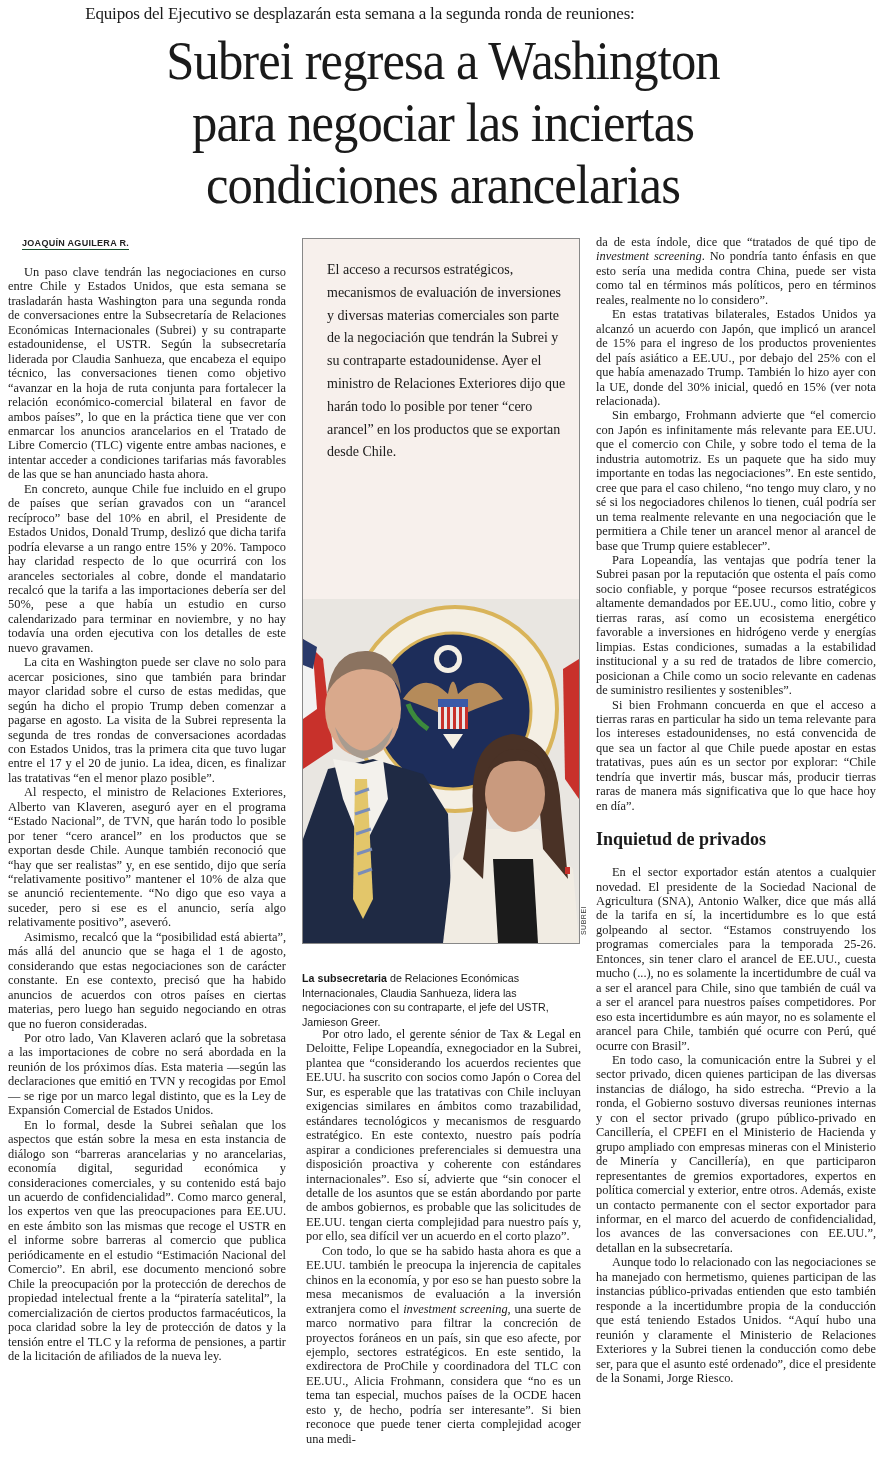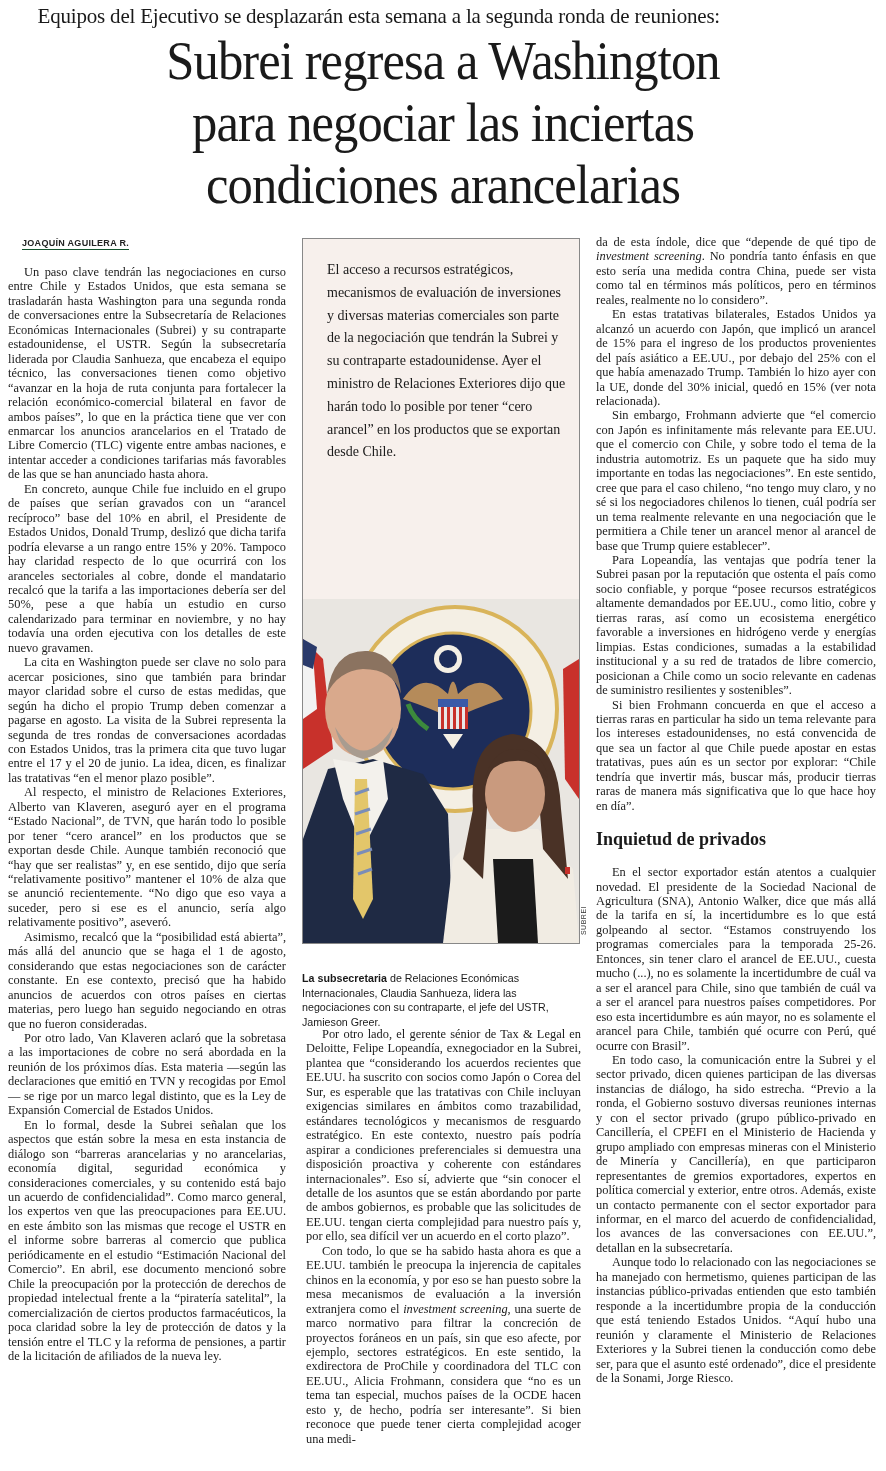--- a/index.html
+++ b/index.html
@@ -1,18 +1,18 @@
 <!DOCTYPE html>
 <html><head>
 <meta charset="utf-8">
 <style>
   html, body { margin:0; padding:0; background:#ffffff; }
   body { width:886px; height:1471px; position:relative; overflow:hidden; color:#1a1a1a; }
-  .kicker { position:absolute; left:0; top:4px; width:720px; text-align:right;
-    font-family:"Liberation Serif", serif; font-size:21px; color:#1a1a1a; letter-spacing:-0.2px; }
+  .kicker { position:absolute; left:0; top:4px; width:720px; text-align:center;
+    font-family:"Liberation Serif", serif; font-size:17px; color:#1a1a1a; letter-spacing:-0.2px; }
   .headline { position:absolute; left:0; top:30px; width:886px; text-align:center;
     font-family:"Liberation Serif", serif; font-size:55px; line-height:62px; color:#1a1a1a;
     letter-spacing:-1px; transform:scaleX(0.92); transform-origin:center top; }
   .byline { position:absolute; left:22px; top:238px; font-family:"Liberation Sans", sans-serif;
     font-size:9px; font-weight:bold; letter-spacing:0.3px; color:#222; border-bottom:1px solid #14532d; padding-bottom:1px; }
   .col { position:absolute; font-family:"Liberation Serif", serif; font-size:12.4px; line-height:14.45px;
     text-align:justify; hyphens:auto; color:#1a1a1a; }
   .col p { margin:0; text-indent:16px; }
   .col h2 { margin:16px 0 16px 0; font-family:"Liberation Serif", serif; font-size:18px;
     font-weight:bold; line-height:20px; text-indent:0; color:#1a1a1a; }
@@ -116,21 +116,21 @@
 <div class="caption">
   <b>La subsecretaria</b><span> de Relaciones Económicas Internacionales, Claudia Sanhueza, lidera las negociaciones con su contraparte, el jefe del USTR, Jamieson Greer.</span>
 </div>
 
 <div class="col col2text">
   <p>Por otro lado, el gerente sénior de Tax &amp; Legal en Deloitte, Felipe Lopeandía, exnegociador en la Subrei, plantea que “considerando los acuerdos recientes que EE.UU. ha suscrito con socios como Japón o Corea del Sur, es esperable que las tratativas con Chile incluyan exigencias similares en ámbitos como trazabilidad, estándares tecnológicos y mecanismos de resguardo estratégico. En este contexto, nuestro país podría aspirar a condiciones preferenciales si demuestra una disposición proactiva y coherente con estándares internacionales”. Eso sí, advierte que “sin conocer el detalle de los asuntos que se están abordando por parte de ambos gobiernos, es probable que las solicitudes de EE.UU. tengan cierta complejidad para nuestro país y, por ello, sea difícil ver un acuerdo en el corto plazo”.</p>
   <p><span>Con todo, lo que se ha sabido hasta ahora es que a EE.UU. también le preocupa la injerencia de capitales chinos en la economía, y por eso se han puesto sobre la mesa mecanismos de evaluación a la inversión extranjera como el </span><em>investment screening</em><span>, una suerte de marco normativo para filtrar la concreción de proyectos foráneos en un país, sin que eso afecte, por ejemplo, sectores estratégicos. En este sentido, la exdirectora de ProChile y coordinadora del TLC con EE.UU., Alicia Frohmann, considera que “no es un tema tan especial, muchos países de la OCDE hacen esto y, de hecho, podría ser interesante”. Si bien reconoce que puede tener cierta complejidad acoger una medi-</span></p>
 </div>
 
 <div class="col col3">
-  <p style="text-indent:0"><span>da de esta índole, dice que “depende de qué tipo de </span><em>investment screening</em><span>. No pondría tanto énfasis en que esto sería una medida contra China, puede ser vista como tal en términos más políticos, pero en términos reales, realmente no lo considero”.</span></p>
+  <p style="text-indent:0"><span>da de esta índole, dice que “tratados de qué tipo de </span><em>investment screening</em><span>. No pondría tanto énfasis en que esto sería una medida contra China, puede ser vista como tal en términos más políticos, pero en términos reales, realmente no lo considero”.</span></p>
   <p>En estas tratativas bilaterales, Estados Unidos ya alcanzó un acuerdo con Japón, que implicó un arancel de 15% para el ingreso de los productos provenientes del país asiático a EE.UU., por debajo del 25% con el que había amenazado Trump. También lo hizo ayer con la UE, donde del 30% inicial, quedó en 15% (ver nota relacionada).</p>
   <p>Sin embargo, Frohmann advierte que “el comercio con Japón es infinitamente más relevante para EE.UU. que el comercio con Chile, y sobre todo el tema de la industria automotriz. Es un paquete que ha sido muy importante en todas las negociaciones”. En este sentido, cree que para el caso chileno, “no tengo muy claro, y no sé si los negociadores chilenos lo tienen, cuál podría ser un tema realmente relevante en una negociación que le permitiera a Chile tener un arancel menor al arancel de base que Trump quiere establecer”.</p>
   <p>Para Lopeandía, las ventajas que podría tener la Subrei pasan por la reputación que ostenta el país como socio confiable, y porque “posee recursos estratégicos altamente demandados por EE.UU., como litio, cobre y tierras raras, así como un ecosistema energético favorable a inversiones en hidrógeno verde y energías limpias. Estas condiciones, sumadas a la estabilidad institucional y a su red de tratados de libre comercio, posicionan a Chile como un socio relevante en cadenas de suministro resilientes y sostenibles”.</p>
   <p>Si bien Frohmann concuerda en que el acceso a tierras raras en particular ha sido un tema relevante para los intereses estadounidenses, no está convencida de que sea un factor al que Chile puede apostar en estas tratativas, pues aún es un sector por explorar: “Chile tendría que invertir más, buscar más, producir tierras raras de manera más significativa que lo que hace hoy en día”.</p>
   <h2>Inquietud de privados</h2>
   <p>En el sector exportador están atentos a cualquier novedad. El presidente de la Sociedad Nacional de Agricultura (SNA), Antonio Walker, dice que más allá de la tarifa en sí, la incertidumbre es lo que está golpeando al sector. “Estamos construyendo los programas comerciales para la temporada 25-26. Entonces, sin tener claro el arancel de EE.UU., cuesta mucho (...), no es solamente la incertidumbre de cuál va a ser el arancel para Chile, sino que también de cuál va a ser el arancel para nuestros países competidores. Por eso esta incertidumbre es aún mayor, no es solamente el arancel para Chile, también qué ocurre con Perú, qué ocurre con Brasil”.</p>
   <p>En todo caso, la comunicación entre la Subrei y el sector privado, dicen quienes participan de las diversas instancias de diálogo, ha sido estrecha. “Previo a la ronda, el Gobierno sostuvo diversas reuniones internas y con el sector privado (grupo público-privado en Cancillería, el CPEFI en el Ministerio de Hacienda y grupo ampliado con empresas mineras con el Ministerio de Minería y Cancillería), en que participaron representantes de gremios exportadores, expertos en política comercial y exterior, entre otros. Además, existe un contacto permanente con el sector exportador para informar, en el marco del acuerdo de confidencialidad, los avances de las conversaciones con EE.UU.”, detallan en la subsecretaría.</p>
   <p>Aunque todo lo relacionado con las negociaciones se ha manejado con hermetismo, quienes participan de las instancias público-privadas entienden que esto también responde a la incertidumbre propia de la conducción que está teniendo Estados Unidos. “Aquí hubo una reunión y claramente el Ministerio de Relaciones Exteriores y la Subrei tienen la conducción como debe ser, para que el asunto esté ordenado”, dice el presidente de la Sonami, Jorge Riesco.</p>
 </div>
 

